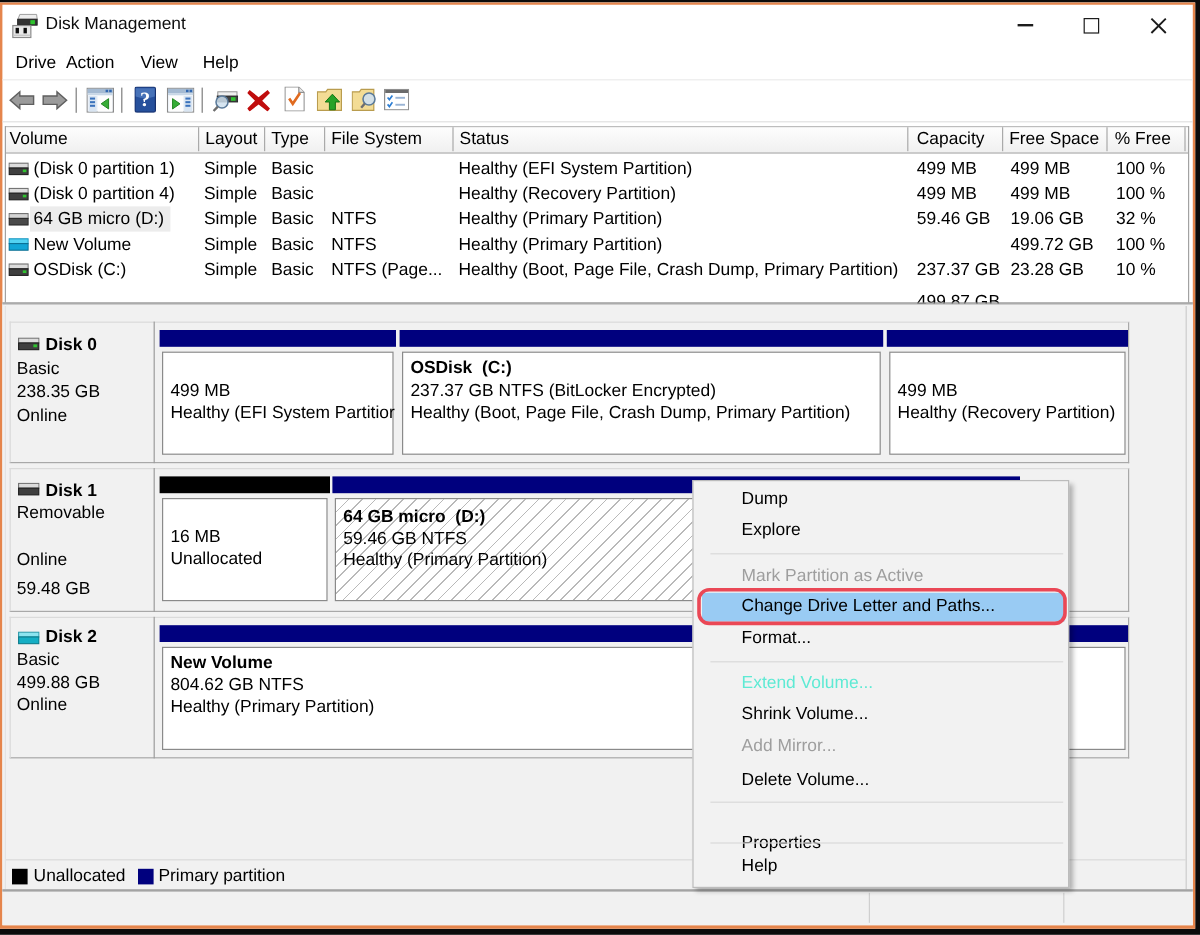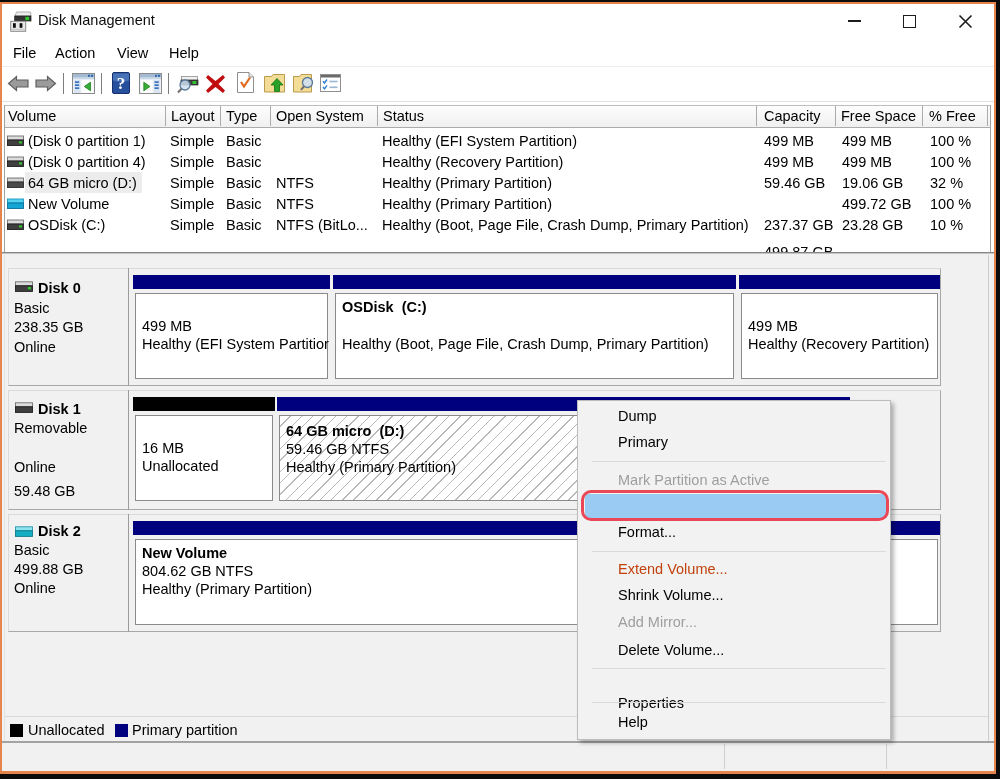--- a/index.html
+++ b/index.html
@@ -25,21 +25,21 @@
     <rect x="9.6" y="12.2" width="2.8" height="4.6" fill="#0d0d0d"></rect>
     <rect x="1.2" y="17.8" width="14" height="1.2" fill="#c9c9c9"></rect>
   </svg>
   <div class="t" style="left:38px;top:13px;color:#0d0d0d;">Disk Management</div>
   <div class="abs" style="left:848px;top:20px;width:13px;height:2px;background:#1c1c1c;"></div>
   <div class="abs" style="left:903px;top:15px;width:11px;height:11px;border:1.5px solid #1c1c1c;"></div>
   <svg class="abs" style="left:958px;top:14px;" width="15" height="15" viewBox="0 0 15 15">
     <path d="M1.5 1.5 L13.5 13.5 M13.5 1.5 L1.5 13.5" stroke="#1c1c1c" stroke-width="1.6"></path>
   </svg>
 
-  <div class="t" style="left:13px;top:46px;">File</div>
+  <div class="t" style="left:13px;top:46px;">Drive</div>
   <div class="t" style="left:55px;top:46px;">Action</div>
   <div class="t" style="left:117px;top:46px;">View</div>
   <div class="t" style="left:169px;top:46px;">Help</div>
 
   <div class="abs" style="left:2px;top:66px;width:992px;height:1px;background:#ececec;"></div>
 
   <svg class="abs" style="left:7px;top:75px;" width="23" height="17" viewBox="0 0 23 17">
     <path d="M9.5 1.5 L9.5 5 L21 5 L21 12 L9.5 12 L9.5 15.5 L1.5 8.5 Z" fill="#9b9b9b" stroke="#5f5f5f" stroke-width="1.2"></path>
     <path d="M9.5 5 L21 5 M9.5 12 L9.5 15.5" stroke="#c9c9c9" stroke-width="0"></path>
   </svg>
@@ -121,21 +121,21 @@
   <div class="hdrline" style="left:220px;top:106px;width:1px;height:20px;"></div>
   <div class="hdrline" style="left:270px;top:106px;width:1px;height:20px;"></div>
   <div class="hdrline" style="left:377px;top:106px;width:1px;height:20px;"></div>
   <div class="hdrline" style="left:756px;top:106px;width:1px;height:20px;"></div>
   <div class="hdrline" style="left:835px;top:106px;width:1px;height:20px;"></div>
   <div class="hdrline" style="left:922px;top:106px;width:1px;height:20px;"></div>
   <div class="hdrline" style="left:987px;top:106px;width:1px;height:20px;"></div>
   <div class="t" style="left:8px;top:109px;">Volume</div>
   <div class="t" style="left:171px;top:109px;">Layout</div>
   <div class="t" style="left:226px;top:109px;">Type</div>
-  <div class="t" style="left:276px;top:109px;">Open System</div>
+  <div class="t" style="left:276px;top:109px;">File System</div>
   <div class="t" style="left:383px;top:109px;">Status</div>
   <div class="t" style="left:764px;top:109px;">Capacity</div>
   <div class="t" style="left:841px;top:109px;">Free Space</div>
   <div class="t" style="left:929px;top:109px;">% Free</div>
 
   <div class="abs" style="left:25px;top:172px;width:117px;height:21px;background:#ececec;"></div>
   <svg class="abs" style="left:7px;top:135px;" width="17" height="12" viewBox="0 0 17 12">
       <rect x="0.5" y="1" width="16" height="4" fill="#dcdcdc" stroke="#6e6e6e" stroke-width="0.9"></rect>
       <rect x="0.5" y="5" width="16" height="5.5" fill="#3f3f3f" stroke="#1e1e1e" stroke-width="0.9"></rect>
       <rect x="12" y="6.3" width="3" height="2.2" fill="#2fc32f"></rect>
@@ -188,21 +188,21 @@
   <div class="t" style="left:930px;top:197px;">100 %</div>
 
   <svg class="abs" style="left:7px;top:219px;" width="17" height="12" viewBox="0 0 17 12">
       <rect x="0.5" y="1" width="16" height="4" fill="#dcdcdc" stroke="#6e6e6e" stroke-width="0.9"></rect>
       <rect x="0.5" y="5" width="16" height="5.5" fill="#3f3f3f" stroke="#1e1e1e" stroke-width="0.9"></rect>
       <rect x="12" y="6.3" width="3" height="2.2" fill="#2fc32f"></rect>
     </svg>
   <div class="t" style="left:28px;top:218px;">OSDisk (C:)</div>
   <div class="t" style="left:170px;top:218px;">Simple</div>
   <div class="t" style="left:226px;top:218px;">Basic</div>
-  <div class="t" style="left:276px;top:218px;">NTFS (BitLo...</div>
+  <div class="t" style="left:276px;top:218px;">NTFS (Page...</div>
   <div class="t" style="left:382px;top:218px;">Healthy (Boot, Page File, Crash Dump, Primary Partition)</div>
   <div class="t" style="left:764px;top:218px;">237.37 GB</div>
   <div class="t" style="left:842px;top:218px;">23.28 GB</div>
   <div class="t" style="left:930px;top:218px;">10 %</div>
 
   <div class="abs" style="left:2px;top:253px;width:992px;height:517px;background:#f1f1f1;border-top:1px solid #c4c4c4;"></div>
 
   <div class="abs" style="left:2px;top:252px;width:992px;height:1px;background:#868686;"></div>
 
   <div class="abs" style="left:8px;top:268px;width:933px;height:118px;border:1px solid;border-color:#dadada #a8a8a8 #a8a8a8 #dadada;box-sizing:border-box;background:#f1f1f1;"></div>
@@ -218,20 +218,21 @@
   <div class="t" style="left:14px;top:340px;">Online</div>
 
   <div class="abs" style="left:133px;top:275px;width:197px;height:14px;background:#00007e;"></div>
   <div class="abs" style="left:135px;top:293px;width:193px;height:86px;background:#fff;border:1px solid #8a8a8a;box-sizing:border-box;"></div>
   <div class="t" style="left:142px;top:319px;">499 MB</div>
   <div class="t" style="left:142px;top:337px;">Healthy (EFI System Partitior</div>
 
   <div class="abs" style="left:333px;top:275px;width:403px;height:14px;background:#00007e;"></div>
   <div class="abs" style="left:335px;top:293px;width:399px;height:86px;background:#fff;border:1px solid #8a8a8a;box-sizing:border-box;"></div>
   <div class="t" style="left:342px;top:300px;font-weight:bold;">OSDisk&nbsp; (C:)</div>
+  <div class="t" style="left:342px;top:318.5px;">237.37 GB NTFS (BitLocker Encrypted)</div>
   <div class="t" style="left:342px;top:337px;">Healthy (Boot, Page File, Crash Dump, Primary Partition)</div>
 
   <div class="abs" style="left:739px;top:275px;width:201px;height:14px;background:#00007e;"></div>
   <div class="abs" style="left:741px;top:293px;width:197px;height:86px;background:#fff;border:1px solid #8a8a8a;box-sizing:border-box;"></div>
   <div class="t" style="left:748px;top:319px;">499 MB</div>
   <div class="t" style="left:748px;top:337px;">Healthy (Recovery Partition)</div>
 
   <div class="abs" style="left:8px;top:390px;width:933px;height:120px;border:1px solid;border-color:#dadada #a8a8a8 #a8a8a8 #dadada;box-sizing:border-box;background:#f1f1f1;"></div>
   <div class="abs" style="left:128px;top:390px;width:1px;height:120px;background:#9c9c9c;"></div>
   <svg class="abs" style="left:15px;top:402px;" width="18" height="12" viewBox="0 0 18 12">
@@ -277,28 +278,29 @@
   <div class="t" style="left:132px;top:723px;">Primary partition</div>
   <div class="abs" style="left:5px;top:716px;width:983px;height:1px;background:#dadada;"></div>
   <div class="abs" style="left:988px;top:255px;width:1px;height:486px;background:#cccccc;"></div>
   <div class="abs" style="left:4px;top:255px;width:1px;height:486px;background:#e3e3e3;"></div>
   <div class="abs" style="left:2px;top:741px;width:992px;height:2px;background:#a3a3a3;"></div>
   <div class="abs" style="left:724px;top:744px;width:1px;height:25px;background:#cfcfcf;"></div>
   <div class="abs" style="left:886px;top:744px;width:1px;height:25px;background:#cfcfcf;"></div>
 
   <div class="abs" style="left:577px;top:400px;width:314px;height:340px;background:#f2f2f2;border:1px solid #bcbcbc;box-sizing:border-box;box-shadow:3px 3px 4px rgba(0,0,0,0.28);"></div>
   <div class="t" style="left:618px;top:408.5px;">Dump</div>
-  <div class="t" style="left:618px;top:434.5px;">Primary</div>
+  <div class="t" style="left:618px;top:434.5px;">Explore</div>
   <div class="abs" style="left:592px;top:461px;width:294px;height:1px;background:#d9d9d9;"></div>
   <div class="t" style="left:618px;top:473px;color:#9e9e9e;">Mark Partition as Active</div>
   <div class="abs" style="left:585px;top:494px;width:302px;height:24px;background:#99cbf3;"></div>
   <div class="abs" style="left:581px;top:490px;width:308px;height:31px;border:3.5px solid #ea4856;border-radius:10px;box-sizing:border-box;"></div>
+  <div class="t" style="left:618px;top:497.5px;">Change Drive Letter and Paths...</div>
   <div class="t" style="left:618px;top:525px;">Format...</div>
   <div class="abs" style="left:592px;top:551px;width:294px;height:1px;background:#d9d9d9;"></div>
-  <div class="t" style="left:618px;top:562px;color:#c2410c;text-align:center;">Extend Volume...</div>
+  <div class="t" style="left:618px;top:562px;color:#5eead4;text-align:center;">Extend Volume...</div>
   <div class="t" style="left:618px;top:587.5px;">Shrink Volume...</div>
   <div class="t" style="left:618px;top:614.5px;color:#9e9e9e;">Add Mirror...</div>
   <div class="t" style="left:618px;top:642.5px;">Delete Volume...</div>
   <div class="abs" style="left:592px;top:667.5px;width:294px;height:1px;background:#d9d9d9;"></div>
   <div class="t" style="left:618px;top:696px;">Properties</div>
   <div class="abs" style="left:592px;top:702px;width:294px;height:1px;background:#d9d9d9;"></div>
   <div class="t" style="left:618px;top:715px;">Help</div>
 
 </div>
 

